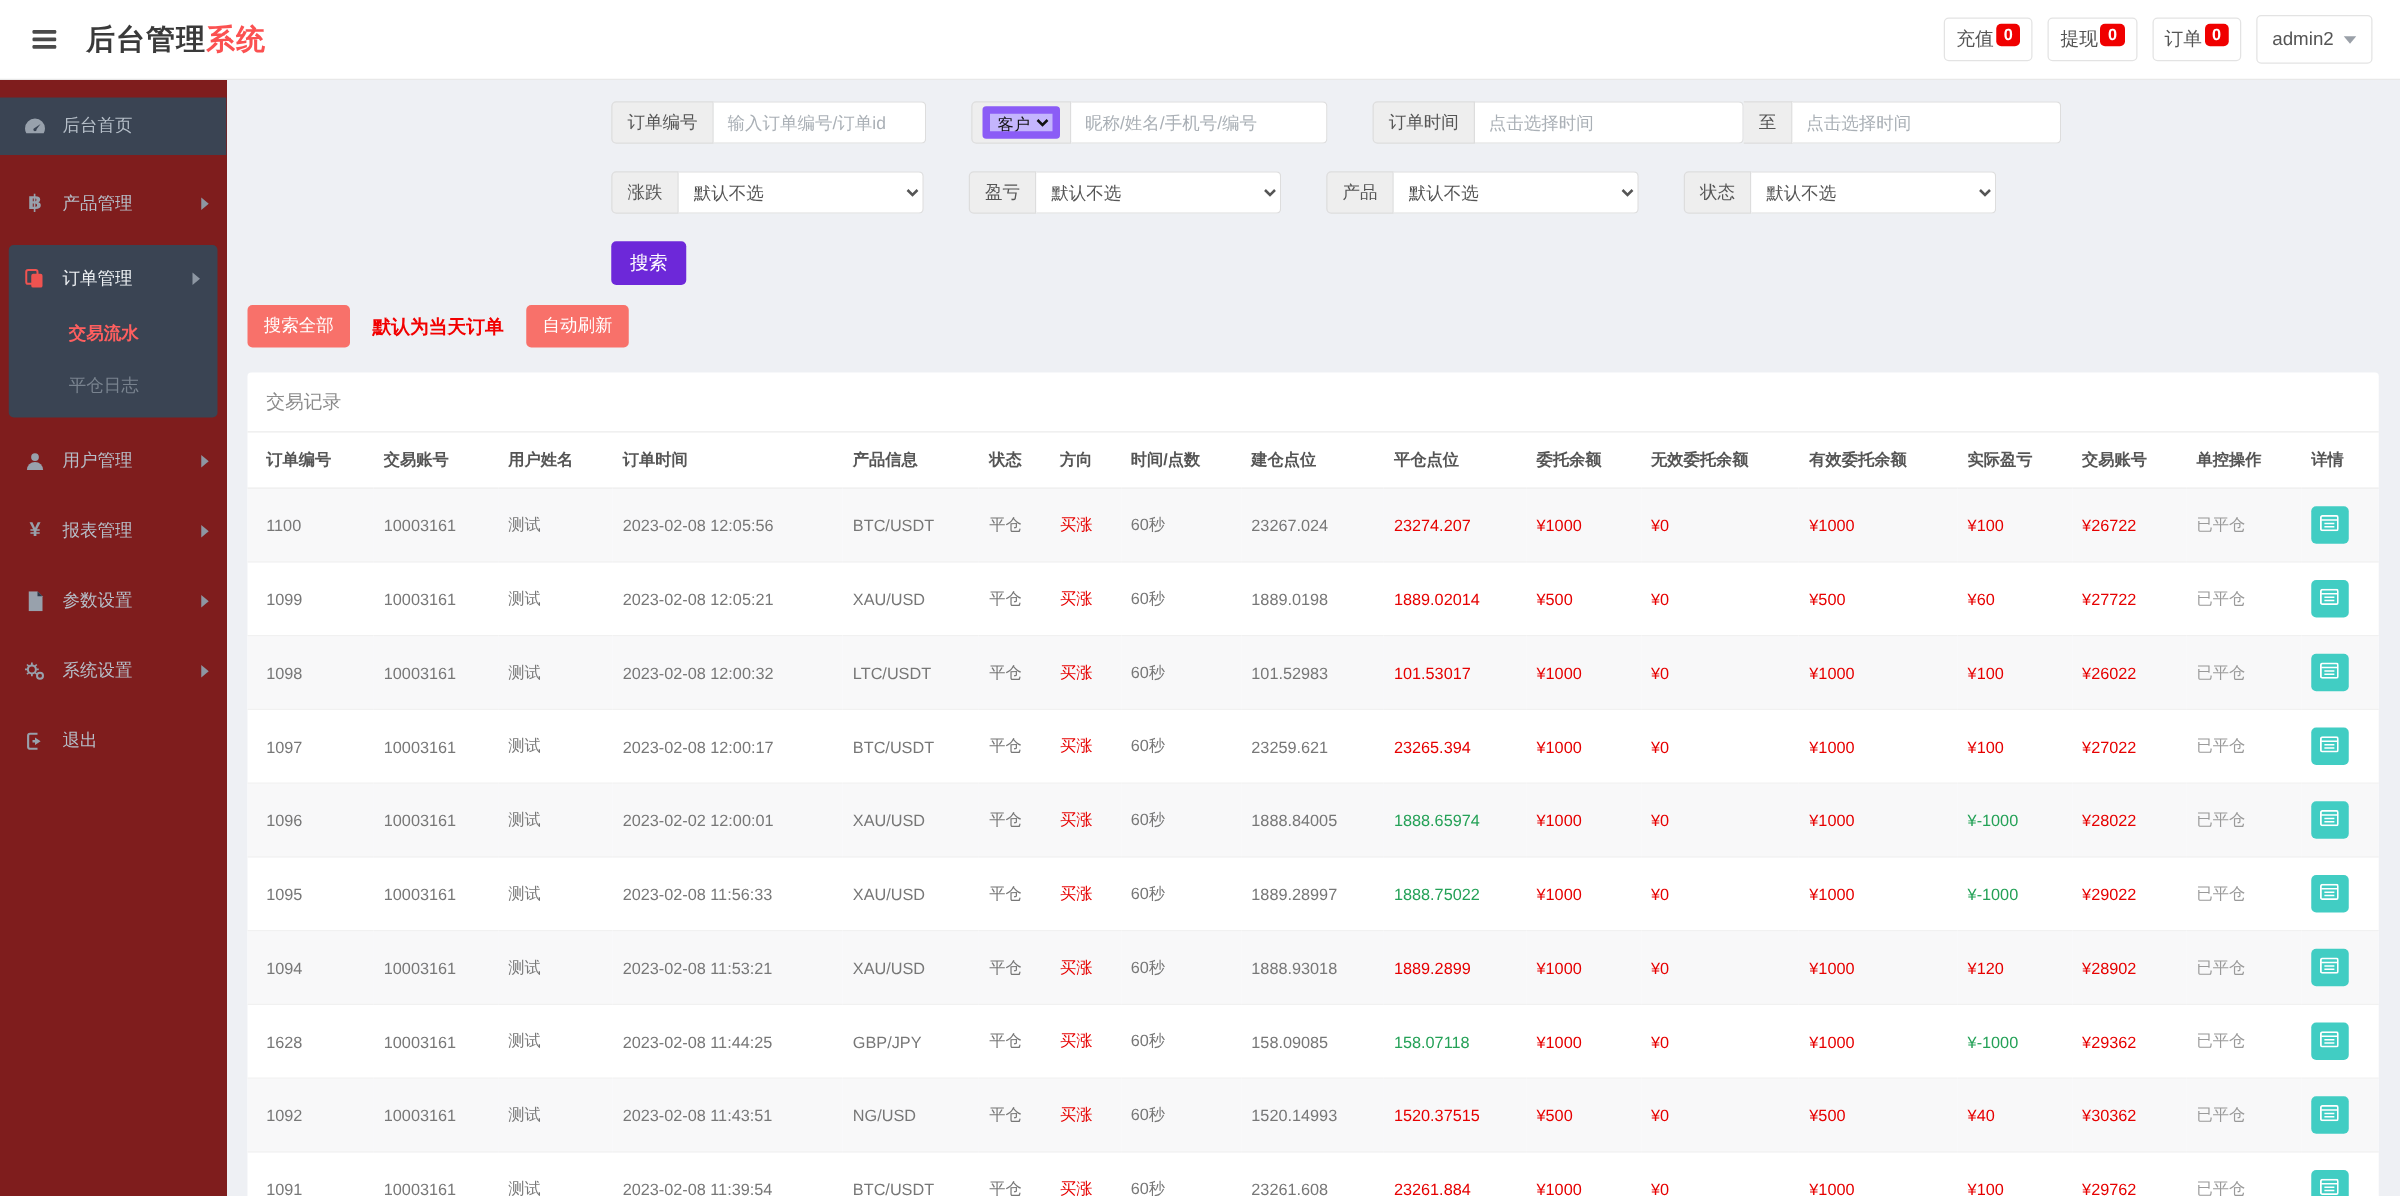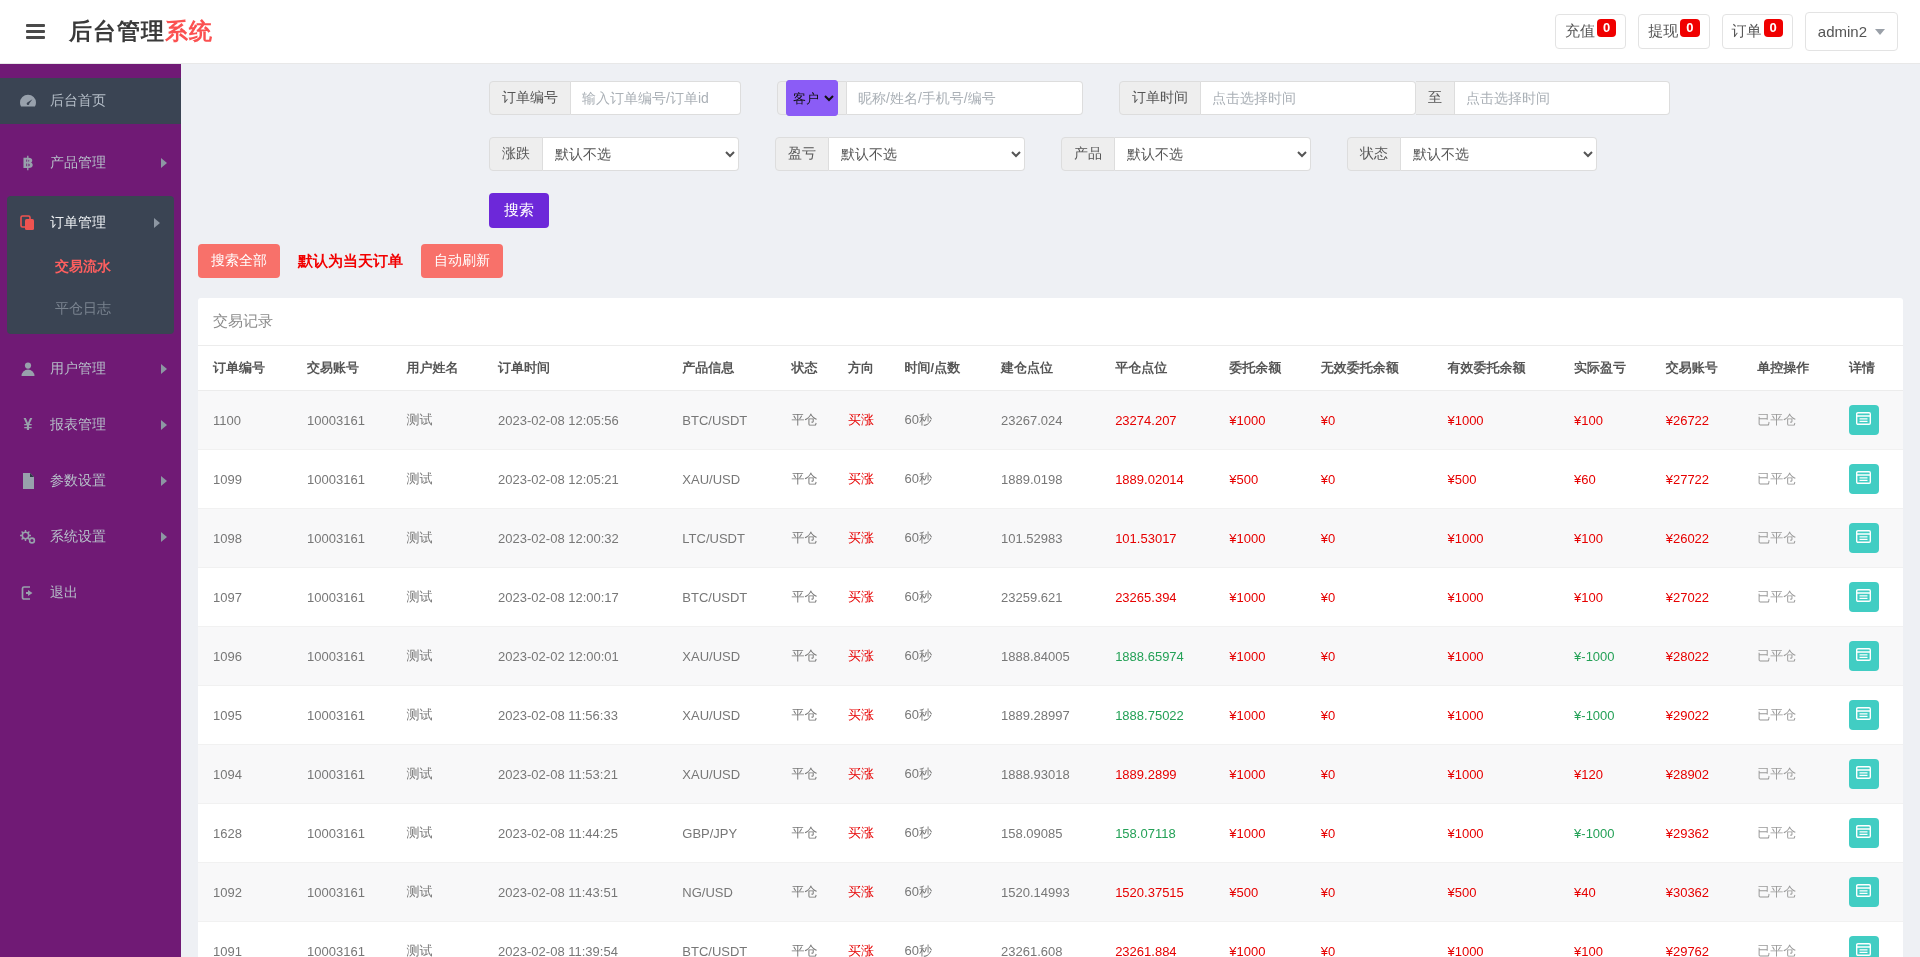--- a/index.html
+++ b/index.html
@@ -18,21 +18,21 @@
   .topbar-right { margin-left:auto; display:flex; align-items:center; gap:12px; }
   .stat-btn { display:inline-flex; align-items:flex-start; background:#fff; border:1px solid #e3e3e3;
     border-radius:4px; padding:7px 9px; font-size:15px; color:#555; cursor:pointer; }
   .badge { display:inline-block; background:#f00000; color:#fff; font-size:13px; font-weight:bold;
     border-radius:4px; padding:2px 6px; margin-left:2px; line-height:1.1; transform:translateY(-3px); }
   .user-dd { display:inline-flex; align-items:center; gap:8px; border:1px solid #e3e3e3; border-radius:4px;
     padding:10px 12px; font-size:15px; color:#555; cursor:pointer; }
   .caret-down { width:0; height:0; border-left:5px solid transparent; border-right:5px solid transparent;
     border-top:6px solid #9aa0a8; }
   
-  .sidebar { position:fixed; top:64px; left:0; bottom:0; width:181px; background:#701a75; padding-top:14px; z-index:10; }
+  .sidebar { position:fixed; top:64px; left:0; bottom:0; width:181px; background:#7f1d1d; padding-top:14px; z-index:10; }
   .side-item { height:46px; display:flex; align-items:center; padding:0 14px 0 18px; color:#b6bfc9;
     font-size:14px; cursor:pointer; margin-bottom:10px; }
   .side-item .icn { width:20px; margin-right:12px; display:inline-flex; justify-content:center; }
   .side-item .arrow { margin-left:auto; width:0; height:0; border-top:5px solid transparent;
     border-bottom:5px solid transparent; border-left:6px solid #8d97a3; }
   .side-item.hl { background:#3a4453; margin:0 0 16px 0; }
   .orders-block { background:#3a4453; border-radius:4px; margin:0 7px 12px; padding:4px 0; }
   .orders-block .side-item { margin-bottom:0; color:#eef1f4; padding-left:11px; }
   .sub-item { height:42px; display:flex; align-items:center; padding-left:48px; font-size:14px;
     color:#79838f; cursor:pointer; }
@@ -44,21 +44,21 @@
   .filter-area { padding:17px 0 0 308px; }
   .f-row { display:flex; gap:36px; margin-bottom:22px; align-items:center; }
   .grp { display:flex; height:34px; }
   .addon { background:#eee; border:1px solid #ddd; color:#555; font-size:14px; display:flex;
     align-items:center; padding:0 12px; border-radius:4px 0 0 4px; white-space:nowrap; }
   .grp > input { border:1px solid #ddd; border-left:0; padding:0 11px; font-size:14px; color:#333;
     border-radius:0 4px 4px 0; outline:none; background:#fff; }
   .grp input::placeholder { color:#aab0b6; }
   .addon.mid { border-radius:0; border-left:0; }
   .addon.sel { padding:0 8px; }
-  .addon.sel select { height:36px; border:1px solid #8b5cf6; border-radius:3px; background:#8b5cf6;
+  .addon.sel select { height:26px; border:6px solid #8b5cf6; border-radius:3px; background:#c4b5fd;
     font-size:13px; color:#111; padding:0 2px; }
   .grp select.wide { width:196px; border:1px solid #ddd; border-left:0; border-radius:0 4px 4px 0;
     color:#555; padding:0 8px; background:#fff; font-size:14px; outline:none; }
   .search-row { padding-left:308px; margin-bottom:16px; }
   .btn-green { background:#6d28d9; color:#fff; border:none; border-radius:4px; padding:8px 15px;
     font-size:15px; cursor:pointer; }
   .actions { padding:0 17px; display:flex; align-items:center; gap:18px; margin-bottom:20px; }
   .btn-salmon { background:#f8716a; color:#fff; border:none; border-radius:4px; padding:8px 13px;
     font-size:14px; cursor:pointer; }
   .note { color:#f20000; font-weight:bold; font-size:15px; }
@@ -198,21 +198,21 @@
   <div class="filter-area">
     <div class="f-row">
       <div class="grp">
         <span class="addon">订单编号</span>
         <input style="width: 170px;" placeholder="输入订单编号/订单id">
       </div>
       <div class="grp">
         <span class="addon sel" style="border-radius:4px 0 0 4px;">
           <select><option>客户</option></select>
         </span>
-        <input style="width: 236px;" placeholder="昵称/姓名/手机号/编号">
+        <input style="width: 205px;" placeholder="昵称/姓名/手机号/编号">
       </div>
       <div class="grp">
         <span class="addon">订单时间</span>
         <input style="width: 215px;" placeholder="点击选择时间">
         <span class="addon mid">至</span>
         <input style="width: 215px;" placeholder="点击选择时间">
       </div>
     </div>
     <div class="f-row">
       <div class="grp">

